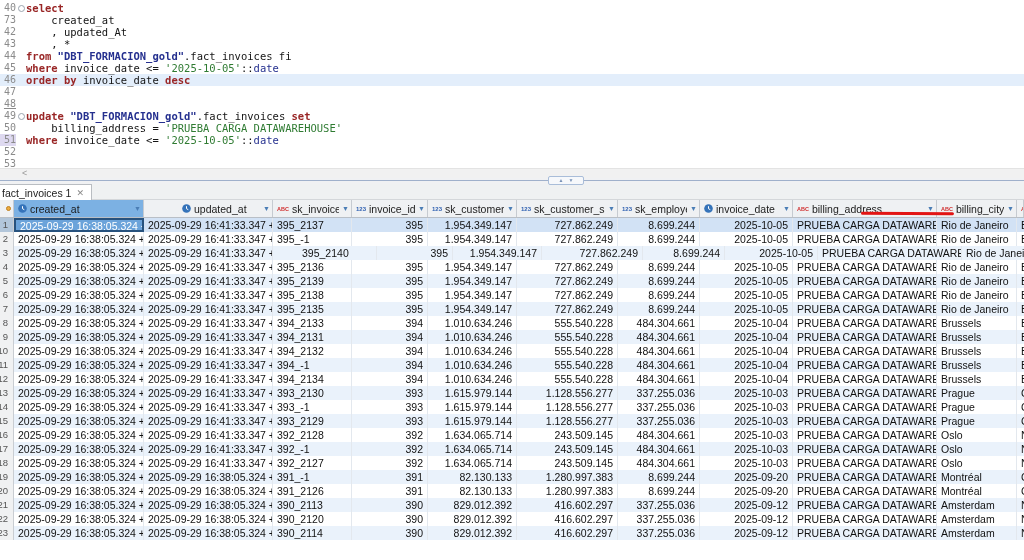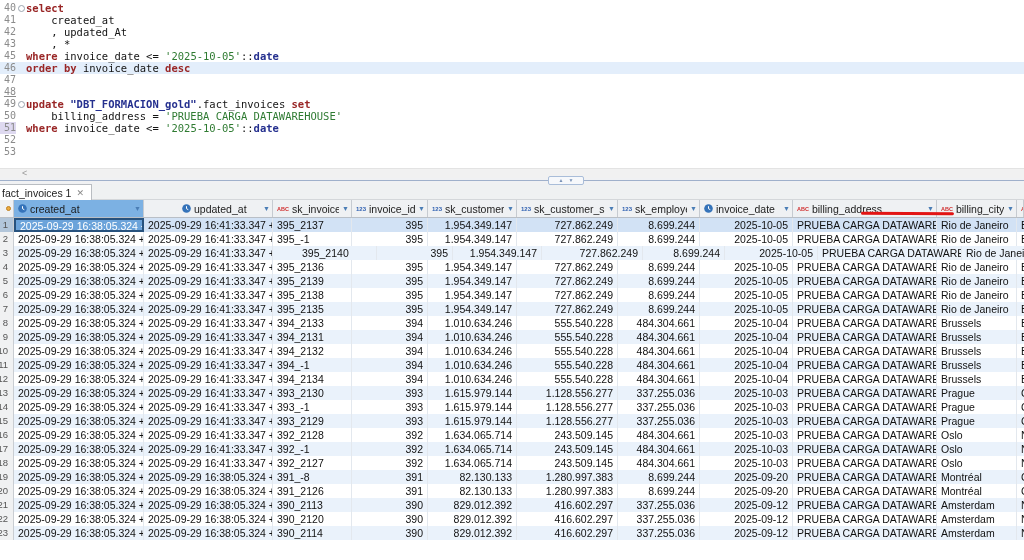--- a/index.html
+++ b/index.html
@@ -15,21 +15,21 @@
   .gut { width:16px; text-align:right; color:#8b8b8b; font-size:10px; flex:0 0 16px; }
   .gut.gut-hl { background:#ded9f0; }
   .gut.gut-u { text-decoration:underline; }
   .fold { width:10px; flex:0 0 10px; position:relative; }
   .fold.has:before { content:""; position:absolute; left:2px; top:3px; width:5px; height:5px;
                      border:1px solid #9aa4ae; border-radius:50%; background:#fff; }
   .code { white-space:pre; }
   .tk-kw { color:#992626; font-weight:bold; }
   .tk-str { color:#2f7b32; }
   .tk-qid { color:#25308f; font-weight:bold; }
-  .tk-typ { color:#25308f; font-weight:bold;margin-top:40px; }
+  .tk-typ { color:#25308f; font-weight:normal;margin-top:40px; }
   .tk-pl { color:#141414; }
 
   
   .ed-hscroll { height:10px; background:#f1f1f1; border-top:1px solid #e3e3e3;
                 color:#9a9a9a; font-size:9px; line-height:9px; padding-left:22px; }
 
   
   .splitter { height:6px; background:#f0f1f3; position:relative; }
   .splitter .line { position:absolute; left:0; right:0; top:2px; height:1px; background:#9fb0cb; }
   .sash { position:absolute; left:548px; top:-2px; width:36px; height:9px; background:#f6f8fb;
@@ -81,23 +81,24 @@
   .g-cell.selcell { background:#6ba3da; color:#fff; border:2px solid #27527e; padding-top:0; }
 </style>
 </head>
 <body>
 
 <div class="app">
 
   <div class="editor">
     <div id="ed-lines">
         <div class="ed-line"><span class="gut">40</span><span class="fold has"></span><span class="code"><span class="tk-kw">select</span></span></div>
-        <div class="ed-line"><span class="gut">41</span><span class="fold"></span><span class="code"><span class="tk-pl">    created_at</span></span></div>
+        <div class="ed-line"><span class="gut">73</span><span class="fold"></span><span class="code"><span class="tk-pl">    created_at</span></span></div>
         <div class="ed-line"><span class="gut">42</span><span class="fold"></span><span class="code"><span class="tk-pl">    , updated_At</span></span></div>
         <div class="ed-line"><span class="gut">43</span><span class="fold"></span><span class="code"><span class="tk-pl">    , *</span></span></div>
+        <div class="ed-line"><span class="gut">44</span><span class="fold"></span><span class="code"><span class="tk-kw">from </span><span class="tk-qid">"DBT_FORMACION_gold"</span><span class="tk-pl">.fact_invoices fi</span></span></div>
         <div class="ed-line"><span class="gut">45</span><span class="fold"></span><span class="code"><span class="tk-kw">where </span><span class="tk-pl">invoice_date &lt;= </span><span class="tk-str">'2025-10-05'</span><span class="tk-pl">::</span><span class="tk-typ">date</span></span></div>
         <div class="ed-line hl"><span class="gut">46</span><span class="fold"></span><span class="code"><span class="tk-kw">order by </span><span class="tk-pl">invoice_date </span><span class="tk-kw">desc</span></span></div>
         <div class="ed-line"><span class="gut">47</span><span class="fold"></span><span class="code"></span></div>
         <div class="ed-line"><span class="gut gut-u">48</span><span class="fold"></span><span class="code"></span></div>
         <div class="ed-line"><span class="gut">49</span><span class="fold has"></span><span class="code"><span class="tk-kw">update </span><span class="tk-qid">"DBT_FORMACION_gold"</span><span class="tk-pl">.fact_invoices </span><span class="tk-kw">set</span></span></div>
         <div class="ed-line"><span class="gut">50</span><span class="fold"></span><span class="code"><span class="tk-pl">    billing_address = </span><span class="tk-str">'PRUEBA CARGA DATAWAREHOUSE'</span></span></div>
         <div class="ed-line"><span class="gut gut-hl">51</span><span class="fold"></span><span class="code"><span class="tk-kw">where </span><span class="tk-pl">invoice_date &lt;= </span><span class="tk-str">'2025-10-05'</span><span class="tk-pl">::</span><span class="tk-typ">date</span></span></div>
         <div class="ed-line"><span class="gut">52</span><span class="fold"></span><span class="code"></span></div>
         <div class="ed-line"><span class="gut">53</span><span class="fold"></span><span class="code"></span></div>
       </div>
@@ -480,21 +481,21 @@
           <div class="g-cell" style="width: 144px; flex: 0 0 144px;">PRUEBA CARGA DATAWAREHOUSE</div>
           <div class="g-cell" style="width: 80px; flex: 0 0 80px;">Oslo</div>
           <div class="g-cell" style="width: 7px; flex: 0 0 7px;">N</div>
         </div>
         <div class="g-row stripe">
           <div class="g-rowhdr">
             <span>19</span>
           </div>
           <div class="g-cell" style="width: 130px; flex: 0 0 130px;">2025-09-29 16:38:05.324 +0200</div>
           <div class="g-cell" style="width: 129px; flex: 0 0 129px;">2025-09-29 16:38:05.324 +0200</div>
-          <div class="g-cell" style="width: 79px; flex: 0 0 79px;">391_-8</div>
+          <div class="g-cell" style="width: 79px; flex: 0 0 79px;">391_-1</div>
           <div class="g-cell r" style="width: 76px; flex: 0 0 76px;">391</div>
           <div class="g-cell r" style="width: 89px; flex: 0 0 89px;">82.130.133</div>
           <div class="g-cell r" style="width: 101px; flex: 0 0 101px;">1.280.997.383</div>
           <div class="g-cell r" style="width: 82px; flex: 0 0 82px;">8.699.244</div>
           <div class="g-cell r" style="width: 93px; flex: 0 0 93px;">2025-09-20</div>
           <div class="g-cell" style="width: 144px; flex: 0 0 144px;">PRUEBA CARGA DATAWAREHOUSE</div>
           <div class="g-cell" style="width: 80px; flex: 0 0 80px;">Montréal</div>
           <div class="g-cell" style="width: 7px; flex: 0 0 7px;">C</div>
         </div>
         <div class="g-row">

